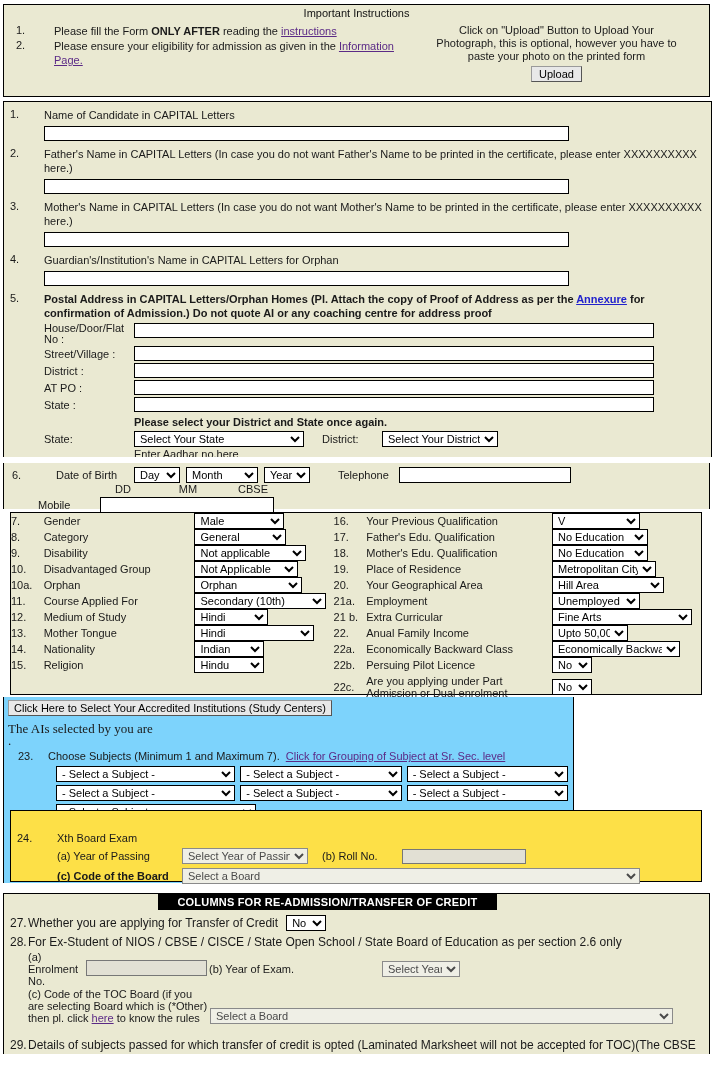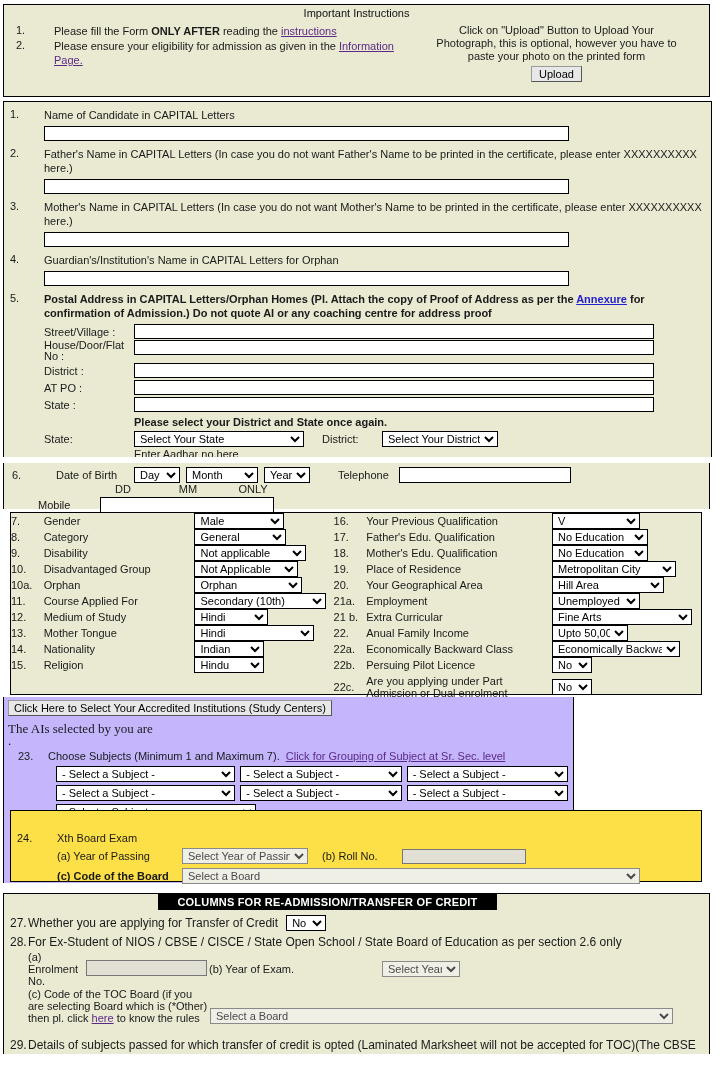--- a/index.html
+++ b/index.html
@@ -103,21 +103,21 @@
   td.n{width:34px;padding-left:6px;}
   td.l{width:160px;}
   td.v{width:140px;}
   td.n2{width:34px;padding-left:4px;}
   td.l2{width:200px;}
   td.v2{width:150px;}
 
   
   #sec-subjects{
     position:absolute;left:3px;top:697px;width:571px;height:186px;
-    background:#c4b5fd;border-left:1px solid #000;border-right:1px solid #000;
+    background:#7dd3fc;border-left:1px solid #000;border-right:1px solid #000;
     box-sizing:border-box;padding:3px 0 0 4px;
   }
   .serif{font-family:"Liberation Serif", serif;font-size:13px;}
   .subj-grid{margin-top:4px;}
   .subj-row{display:flex;margin-bottom:3px;}
   .subj-row select{margin-right:5px;}
   .sel-s1{width:200px;}
   .sel-s2{width:180px;}
   .sel-s3{width:180px;}
 
@@ -221,27 +221,27 @@
       </div>
     </div>
 
     <div class="q-row">
       <div class="q-num">5.</div>
       <div class="q-body">
         <div class="q-label bold"><span>Postal Address in CAPITAL Letters/Orphan Homes (Pl. Attach the copy of Proof of Address as per the </span><a href="#" class="lnkb">Annexure</a><span> for confirmation of Admission.) Do not quote AI or any coaching centre for address proof</span></div>
 
         <div class="addr">
 
+          <div class="addr-row" style="height:22px;align-items:flex-start;">
+            <div class="addr-lbl2">House/Door/Flat No :</div>
+            <input class="txt addr-in" type="text" value="" style="">
+          </div>
+
           <div class="addr-row">
             <div class="addr-lbl">Street/Village :</div>
-            <input class="txt addr-in" type="text" value="" style="">
-          </div>
-
-          <div class="addr-row" style="height:22px;align-items:flex-start;">
-            <div class="addr-lbl2">House/Door/Flat No :</div>
             <input class="txt addr-in" type="text" value="" style="">
           </div>
 
           <div class="addr-row">
             <div class="addr-lbl">District :</div>
             <input class="txt addr-in" type="text" value="" style="">
           </div>
 
           <div class="addr-row">
             <div class="addr-lbl">AT PO :</div>
@@ -292,21 +292,21 @@
       <select class="sel" style="width:46px;margin-left:6px;">
         <option>Year</option>
       </select>
       <span style="margin-left:28px;">Telephone</span>
       <input class="txt" style="width: 172px; height: 16px; margin-left: 10px;" type="text" value="">
     </div>
     <div style="display:flex;align-items:center;margin-top:0px;">
       <div style="width:96px;flex:0 0 96px;"></div>
       <span style="width:46px;text-align:center;">DD</span>
       <span style="width:72px;margin-left:6px;text-align:center;">MM</span>
-      <span style="width:46px;margin-left:6px;text-align:center;">ONLY</span>
+      <span style="width:46px;margin-left:6px;text-align:center;">CBSE</span>
     </div>
     <div style="display:flex;align-items:center;margin-top:2px;">
       <div style="width:96px;flex:0 0 96px;padding-left:34px;box-sizing:border-box;">Mobile</div>
       <input class="txt" style="width: 174px; height: 16px;" type="text" value="">
     </div>
   </div>
 
   <div id="sec-table">
     <table class="grid">
       <tbody>
@@ -337,21 +337,21 @@
           <td class="l2">Mother's Edu. Qualification</td>
           <td class="v2"><select class="sel" style="width:96px;"><option>No Education</option></select></td>
         </tr>
 
         <tr>
           <td class="n">10.</td>
           <td class="l">Disadvantaged Group</td>
           <td class="v"><select class="sel" style="width:104px;"><option>Not Applicable</option></select></td>
           <td class="n2">19.</td>
           <td class="l2">Place of Residence</td>
-          <td class="v2"><select class="sel" style="width:124px;"><option>Metropolitan City</option></select></td>
+          <td class="v2"><select class="sel" style="width:104px;"><option>Metropolitan City</option></select></td>
         </tr>
 
         <tr>
           <td class="n">10a.</td>
           <td class="l">Orphan</td>
           <td class="v"><select class="sel" style="width:108px;"><option>Orphan</option></select></td>
           <td class="n2">20.</td>
           <td class="l2">Your Geographical Area</td>
           <td class="v2"><select class="sel" style="width:112px;"><option>Hill Area</option></select></td>
         </tr>

